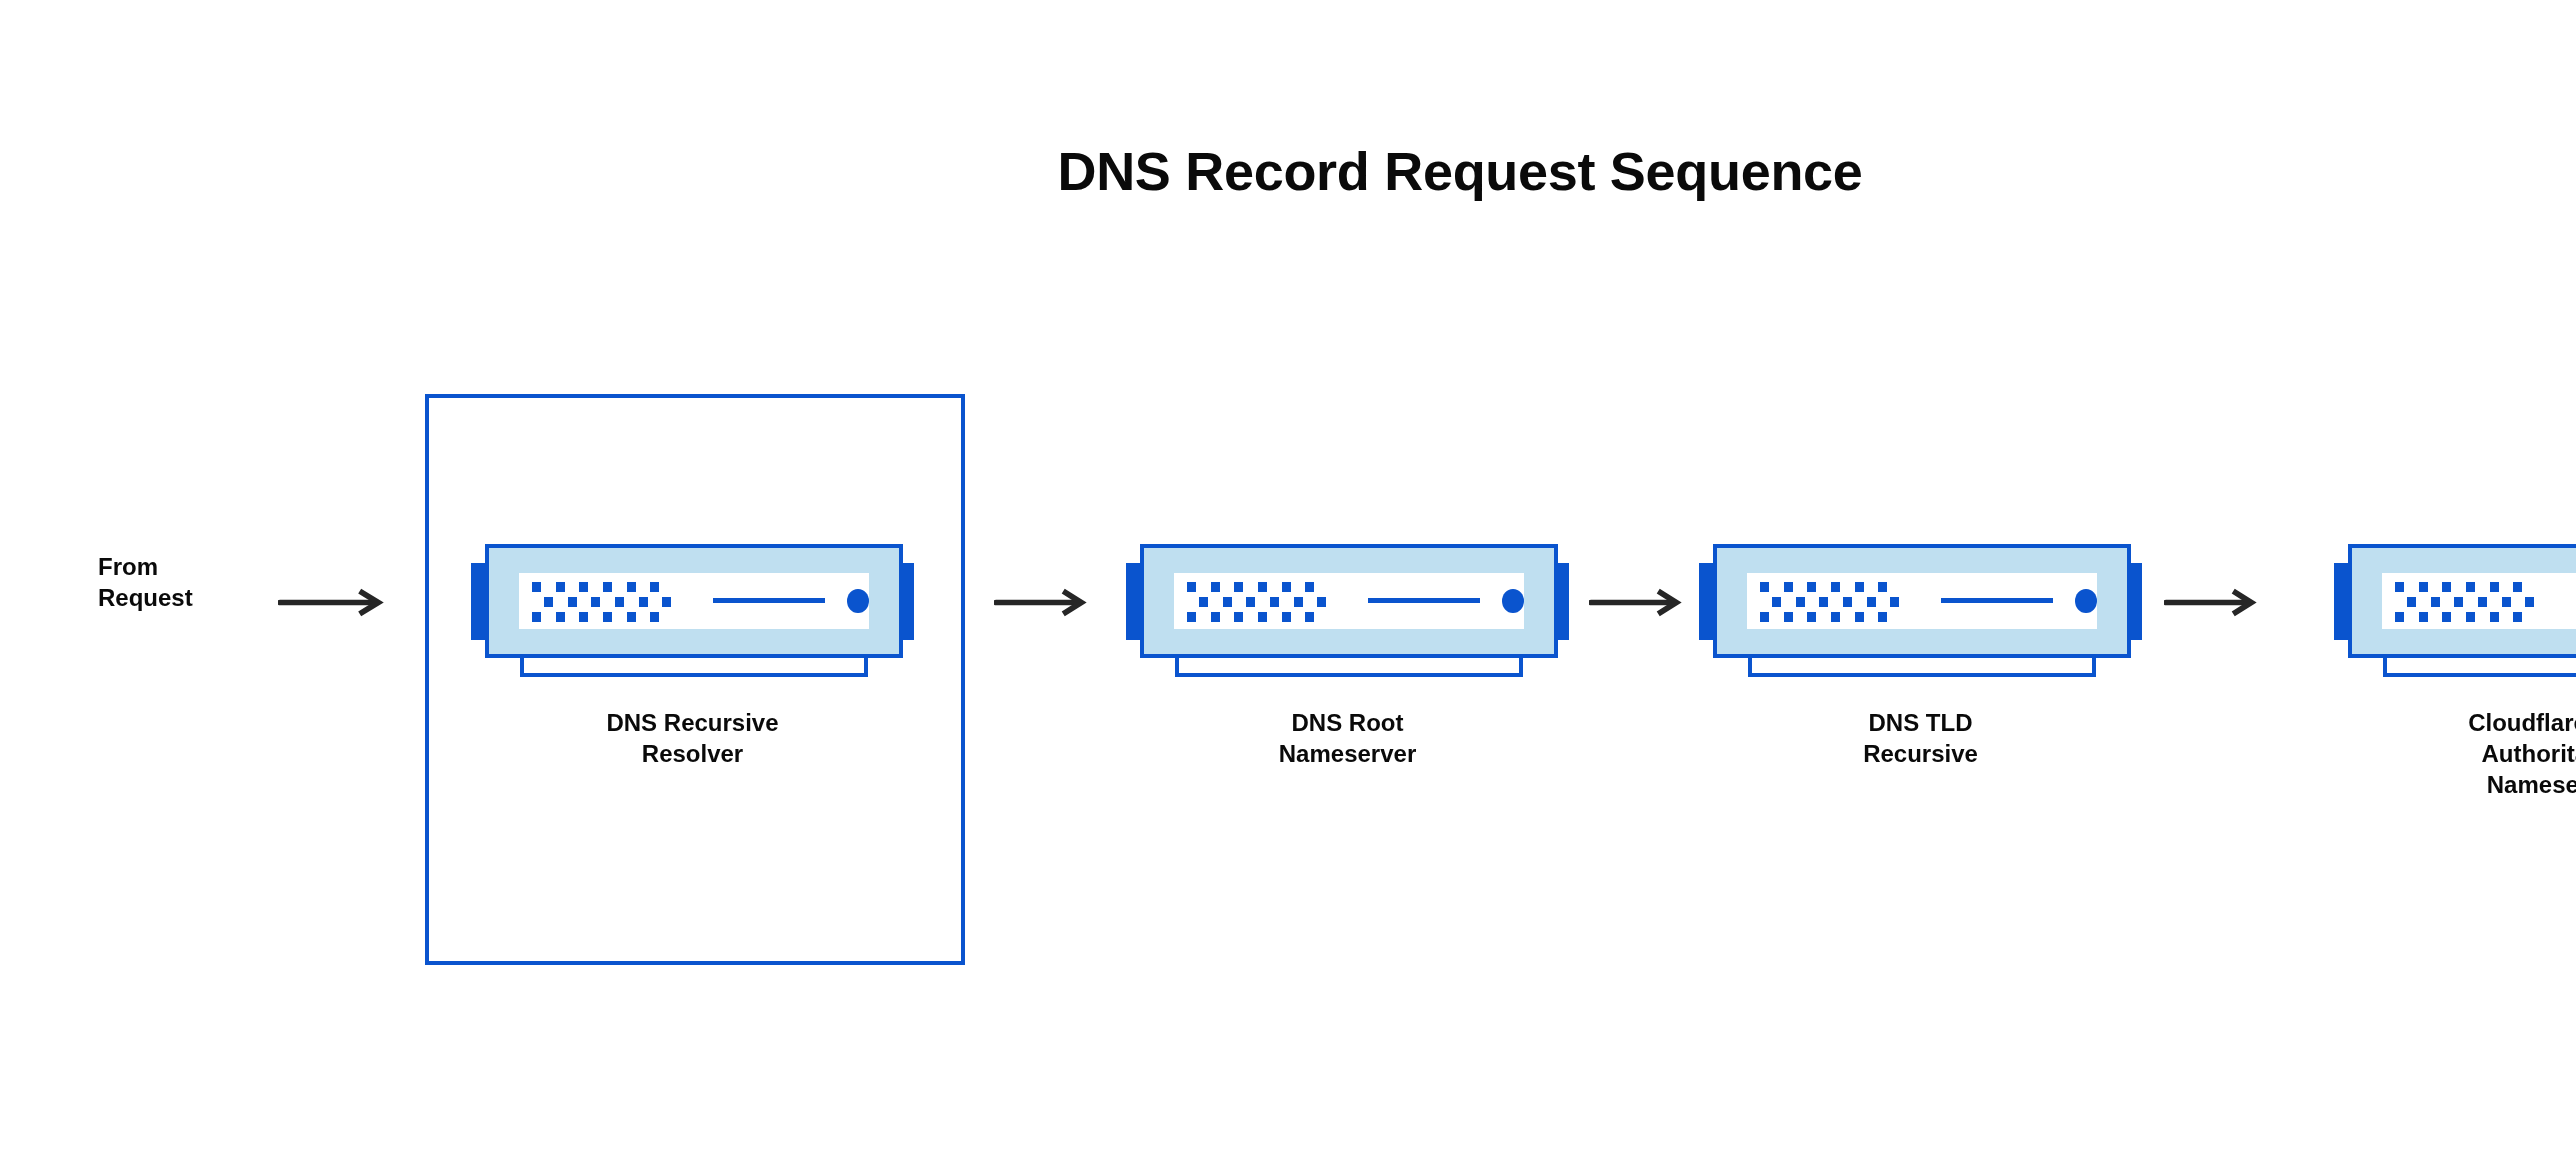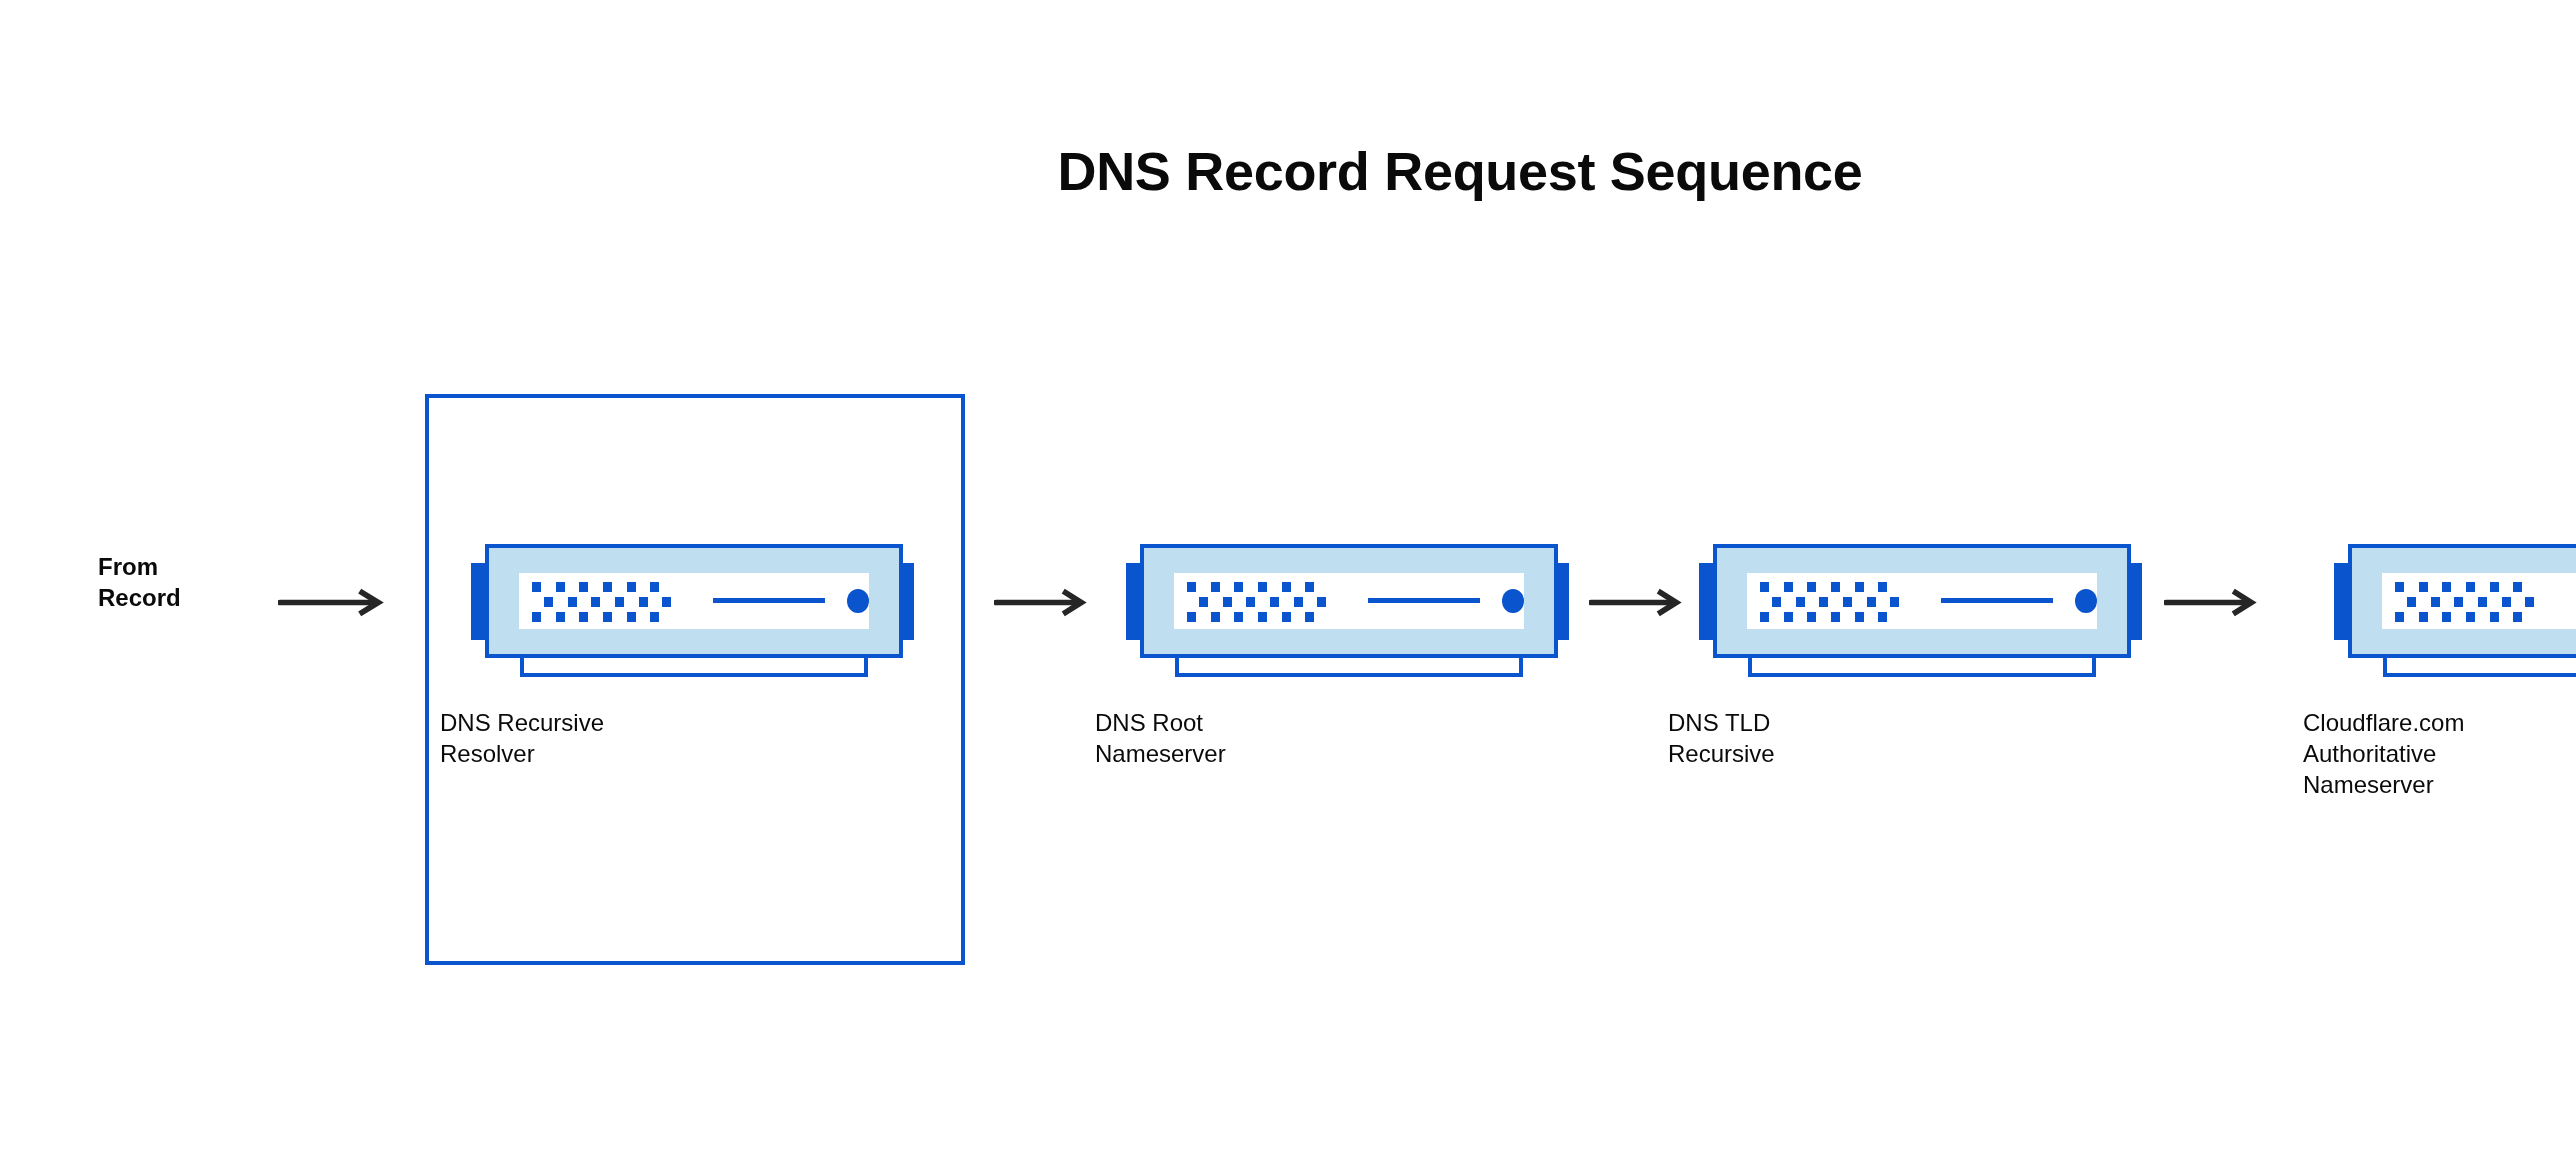--- a/index.html
+++ b/index.html
@@ -138,23 +138,23 @@
     background:#0a54ce;
     z-index:5;
   }
 
   
   .node-label{
     position:absolute;
     top:163px;
     left:-31px;
     width:505px;
-    text-align:left;
+    text-align:center;
     font-size:24px;
-    font-weight:400;
+    font-weight:700;
     line-height:1.30;
     color:#0a0a0a;
     white-space:pre-line;
   }
 
   
   .arrow{
     position:absolute;
     top:588px;
     height:29px;
@@ -177,21 +177,21 @@
 </head>
 <body>
 
 <div id="stage">
 
   <div id="title">DNS Record Request Sequence</div>
 
   <div id="resolver-box"></div>
 
   <div id="from-client">From
-Record</div>
+Request</div>
 
   <div class="arrow" style="left:278px; width:106px;">
     <svg viewBox="0 0 205 56" preserveAspectRatio="none" aria-hidden="true">
       <line x1="4" y1="28" x2="188" y2="28" stroke="#262626" stroke-width="11" stroke-linecap="round"></line>
       <polyline points="158,6 194,28 158,50" fill="none" stroke="#262626" stroke-width="11" stroke-linecap="butt" stroke-linejoin="miter"></polyline>
     </svg>
   </div>
 
   <div class="node" style="left:471px;">
     <div class="server">

